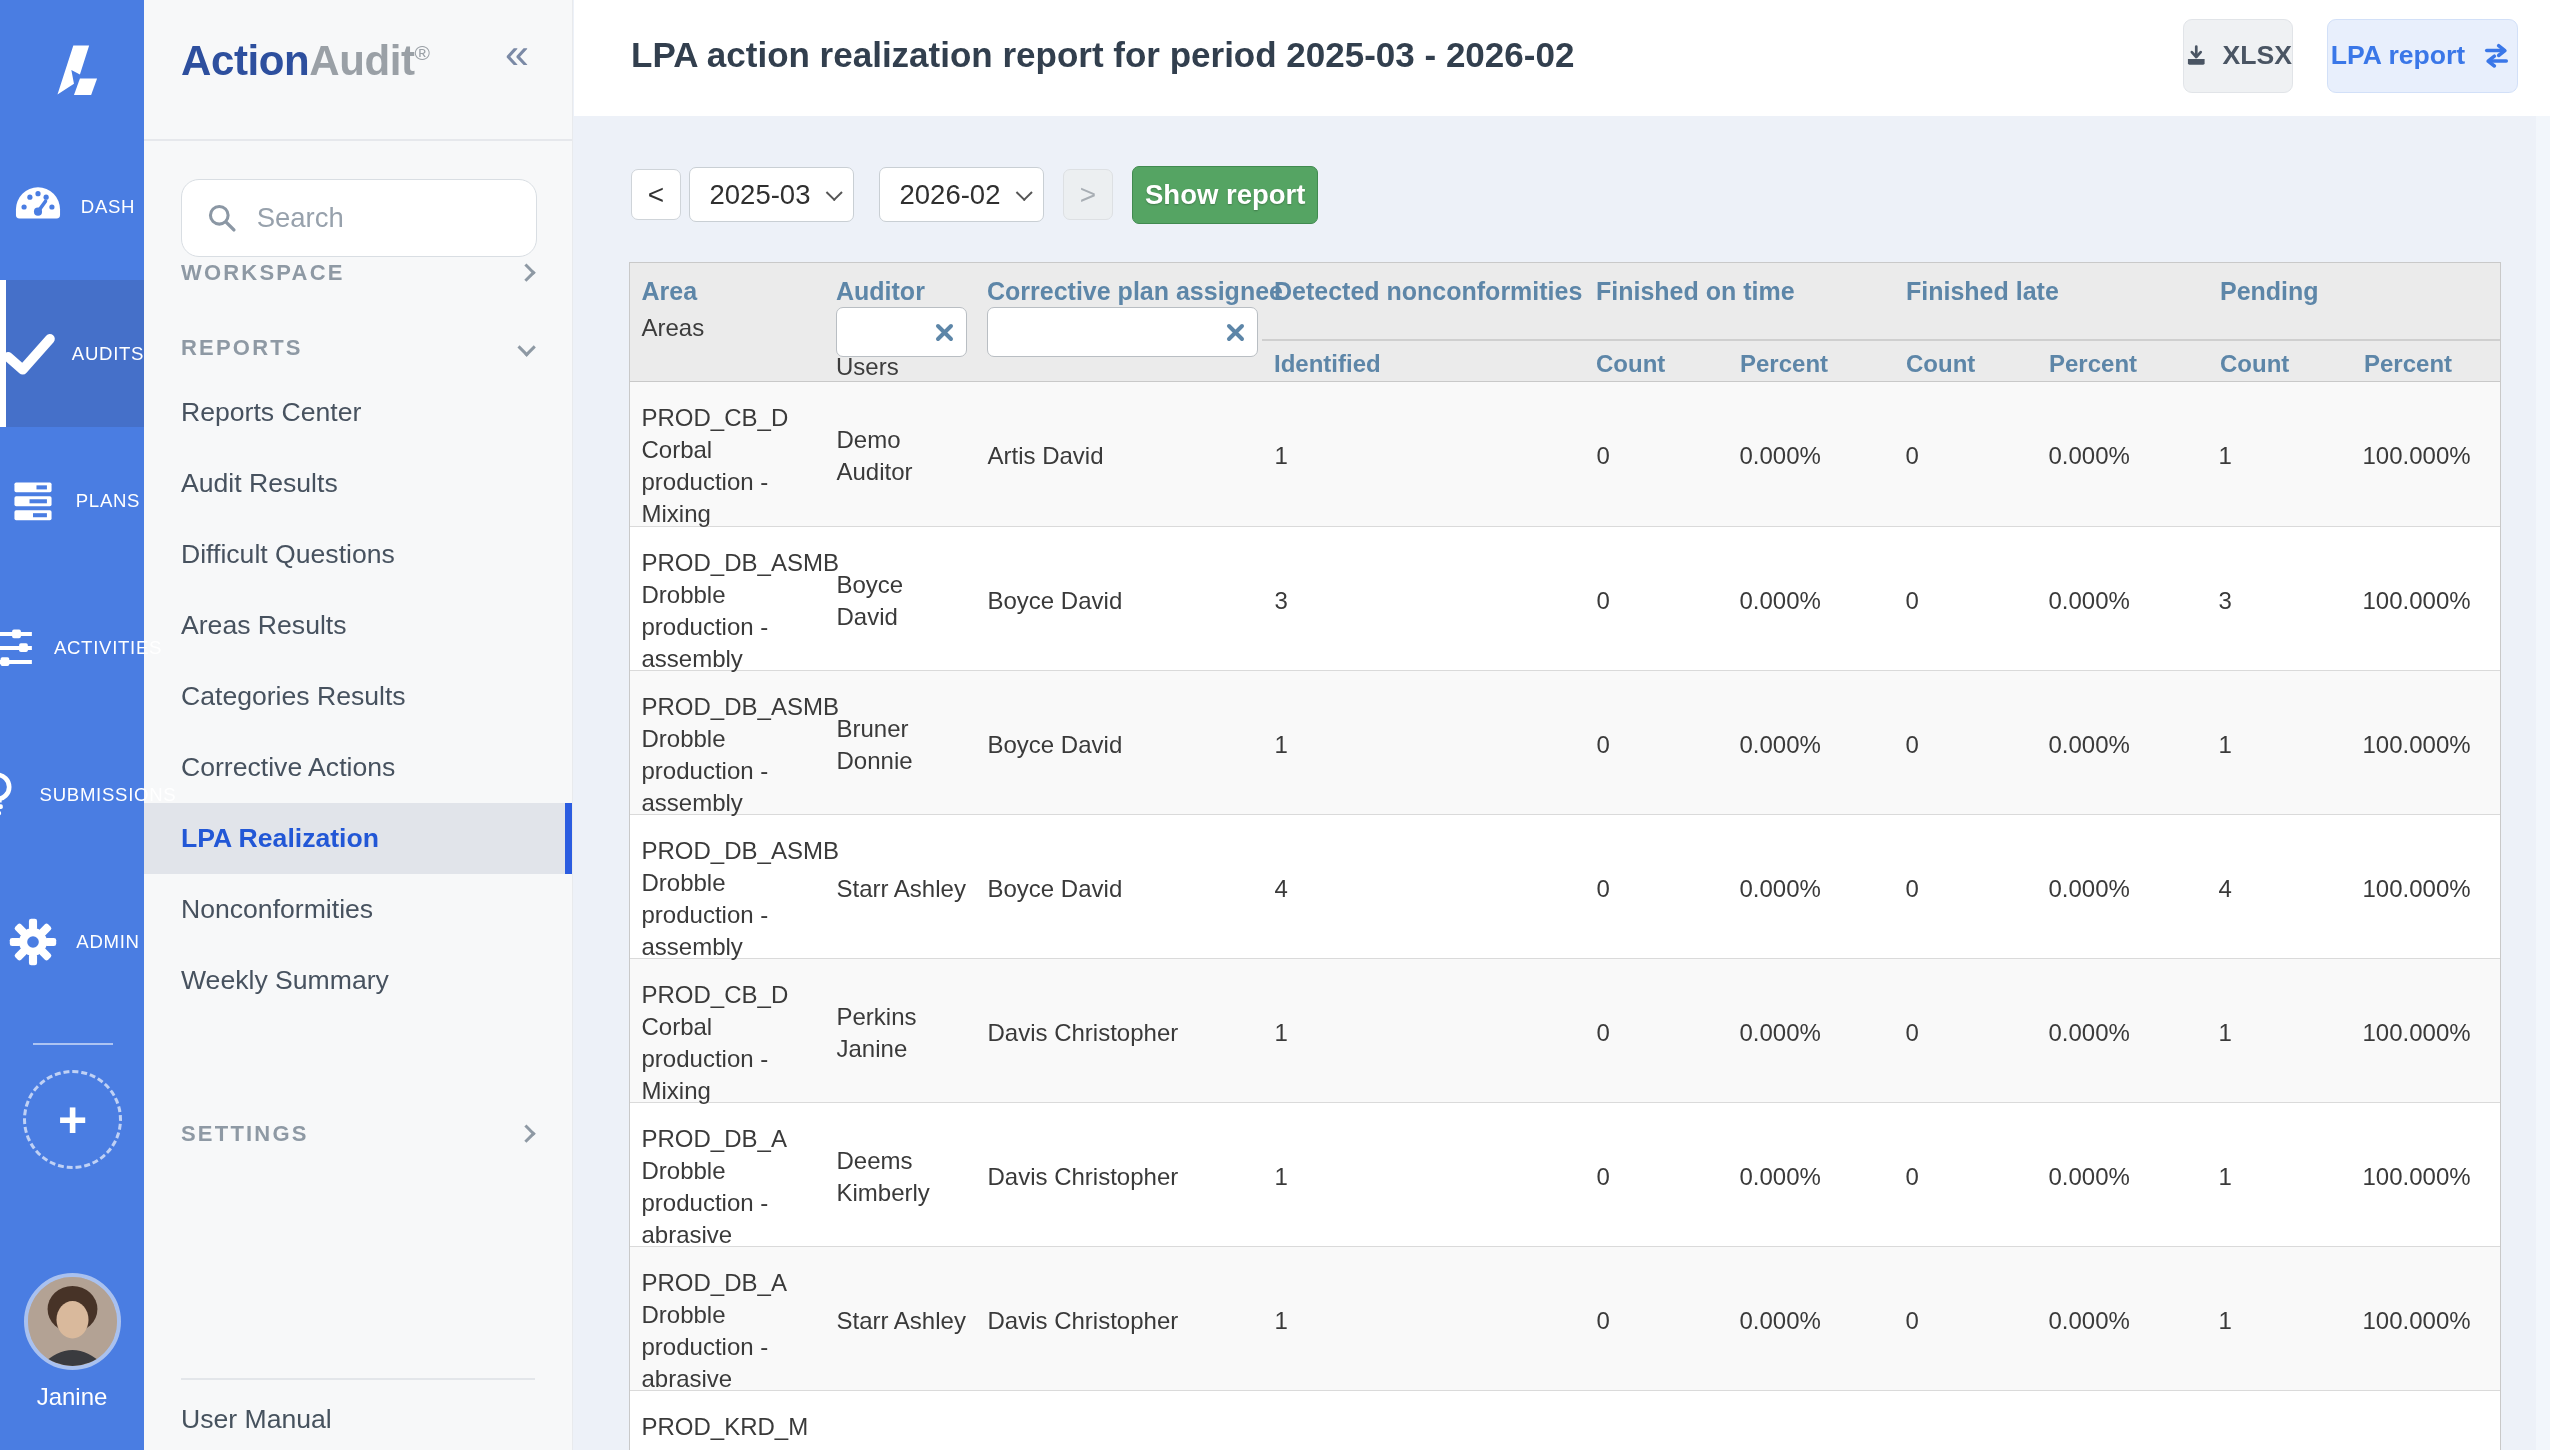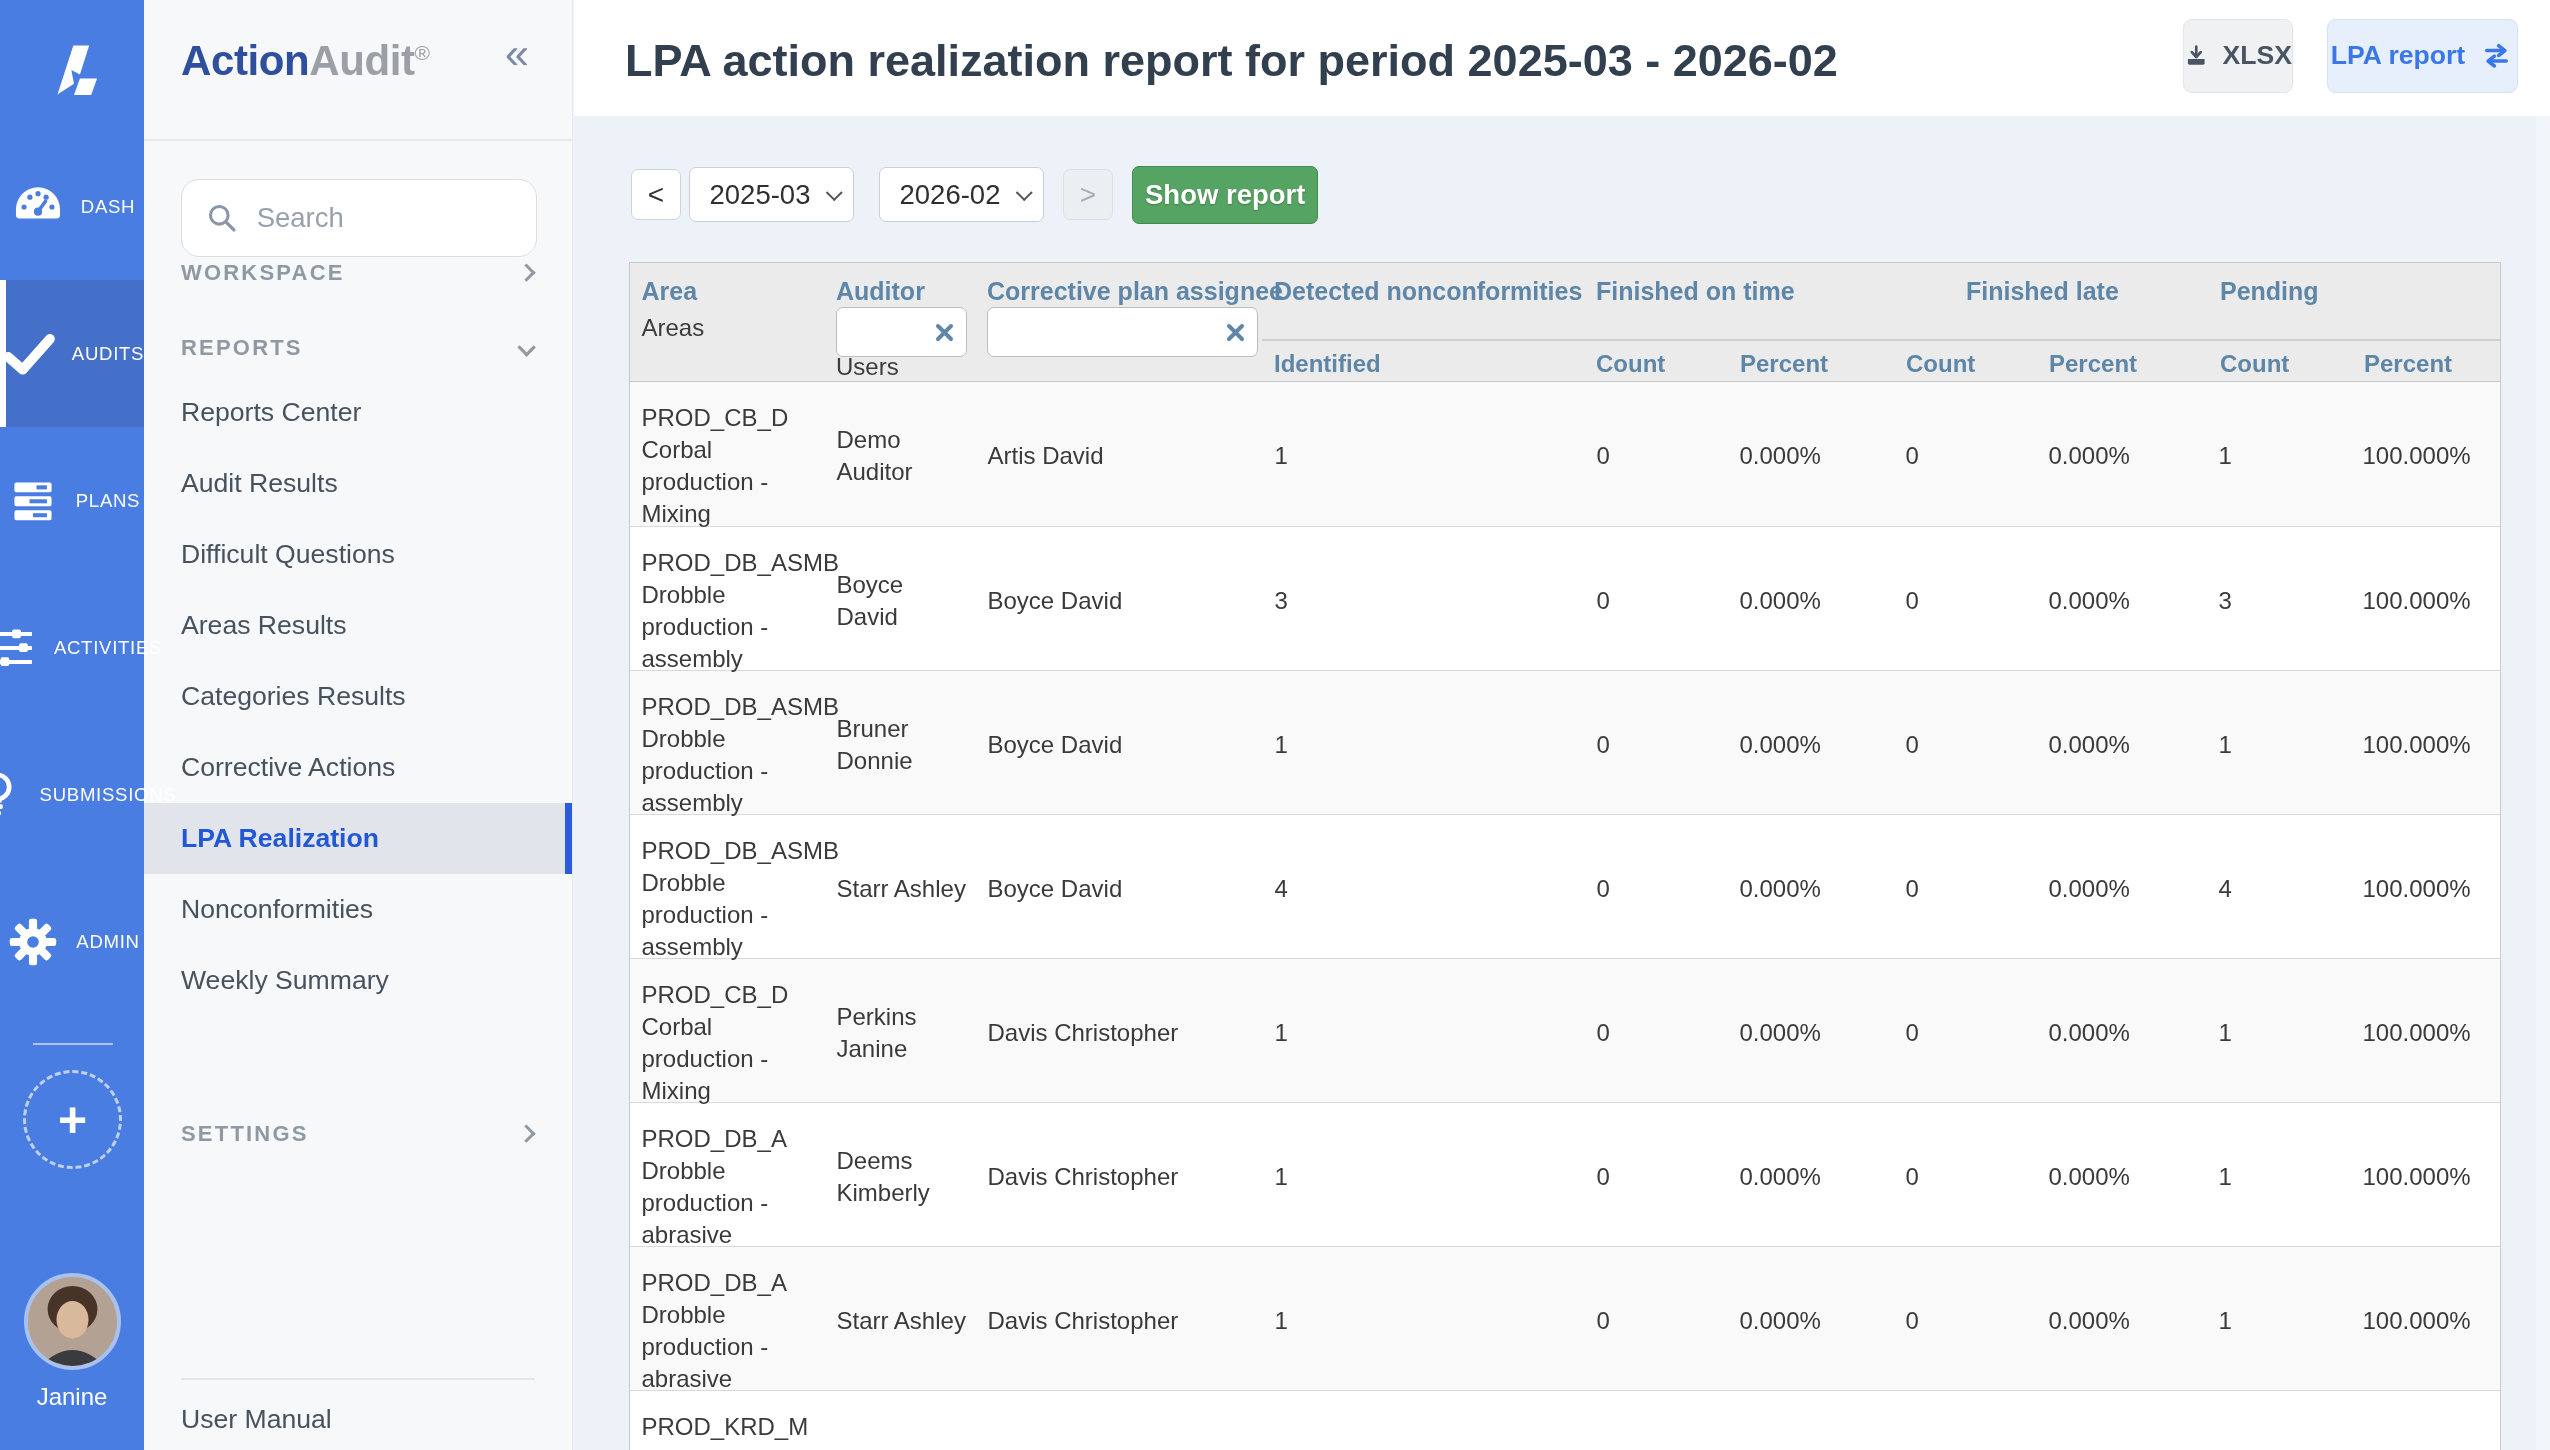--- a/index.html
+++ b/index.html
@@ -45,40 +45,40 @@
   .sb-menu { position:absolute; top:377px; left:0; right:0; }
   .sb-item { height:71px; display:flex; align-items:center; padding-left:37px; font-size:26.6px; color:#47525f; cursor:pointer; position:relative; }
   .sb-item.active { background:#e1e4ea; color:#2257d6; font-weight:bold; }
   .sb-item.active::after { content:""; position:absolute; right:0; top:0; bottom:0; width:7px; background:#2b5ce0; }
   .sb-hr-bottom { position:absolute; top:1378px; left:37px; width:354px; height:1.8px; background:#e3e6ea; }
   .sb-manual { position:absolute; top:1404px; left:37px; font-size:26.6px; color:#46525e; cursor:pointer; }
 
   
   #main { position:absolute; left:574px; top:0; right:0; height:100%; }
   .m-header { position:absolute; top:0; left:0; right:0; height:116px; background:#ffffff; }
-  .m-title { position:absolute; left:51px; top:35px; font-size:45px; font-weight:bold; color:#323f4e; }
+  .m-title { position:absolute; left:57px; top:35px; font-size:35px; font-weight:bold; color:#323f4e; }
   .btn { display:flex; align-items:center; justify-content:center; gap:14px; border-radius:8.9px; cursor:pointer; font-weight:bold; }
   .btn-xlsx { position:absolute; top:18.6px; right:257px; width:110px; height:74px; background:#eff1f3; border:1.8px solid #e1e4e8; color:#4a5563; font-size:26.6px; }
   .btn-xlsx svg { width:30px; height:30px; }
   .btn-lpa { position:absolute; top:18.6px; right:32px; width:191px; height:74px; background:#e8effc; border:1.8px solid #d2e0f8; color:#3a77e8; font-size:26.6px; }
   .btn-lpa svg { width:35px; height:35px; }
 
   .tb-prev { position:absolute; left:57px; top:169px; width:50px; height:51px; background:#fff; border:1.8px solid #cfd4d9; border-radius:7px; color:#333; font-size:28px; display:flex; align-items:center; justify-content:center; cursor:pointer; }
   .tb-next { position:absolute; left:489px; top:169px; width:50px; height:51px; background:#eceff1; border:1.8px solid #dde0e3; border-radius:7px; color:#a8aeb4; font-size:28px; display:flex; align-items:center; justify-content:center; cursor:pointer; }
   .tb-select { position:absolute; top:167px; width:165px; height:55px; background:#fff; border:1.8px solid #c9cfd4; border-radius:7px; display:flex; align-items:center; font-size:27.5px; color:#2f2f2f; padding-left:19.5px; cursor:pointer; }
   .tb-select .schev { position:absolute; right:16px; width:11.5px; height:11.5px; border-right:2.7px solid #555; border-bottom:2.7px solid #555; transform:rotate(45deg) translateY(-3.5px); }
   .tb-from { left:115px; } .tb-to { left:305px; }
   .tb-show { position:absolute; left:558px; top:166px; height:58px; padding:0 12px; background:#55a463; border:1.8px solid #418a50; border-radius:7px; color:#fff; font-size:27.5px; font-weight:bold; display:flex; align-items:center; cursor:pointer; text-shadow:0 0.9px 1.8px rgba(0,0,0,.25); }
 
   
   .m-table { position:absolute; left:55px; top:262px; width:1872px; border:1.8px solid #c9c9c9; background:#fff; }
   .t-head { position:relative; height:119px; background:#ebebeb; border-bottom:1.8px solid #c9c9c9; }
   .gh { position:absolute; top:14px; font-size:25px; font-weight:bold; color:#5d86a8; white-space:nowrap; }
   .gh-area{left:11.5px;} .gh-auditor{left:206px;} .gh-assignee{left:357px;} .gh-detected{left:644px;}
-  .gh-fot{left:966px;} .gh-fl{left:1336px;} .gh-pending{left:1590px;}
+  .gh-fot{left:966px;} .gh-fl{left:1276px;} .gh-pending{left:1590px;}
   .fl-label { position:absolute; font-size:24px; color:#3c3c3c; }
   .fl-areas { left:11.5px; top:51px; }
   .fl-users { left:206px; top:90px; }
   .t-filter { position:absolute; top:44px; height:50px; background:#fff; border:1.8px solid #b9bec3; border-radius:7px; display:flex; align-items:center; }
   .tf-auditor { left:206px; width:131px; }
   .tf-assignee { left:357px; width:271px; }
   .t-filter input { flex:1; min-width:0; height:100%; border:none; outline:none; background:transparent; font-size:25px; padding-left:10.6px; font-family:"Liberation Sans",sans-serif; }
   .t-filter svg { width:25px; height:25px; margin-right:8.9px; flex:none; cursor:pointer; }
   .sub-hr { position:absolute; left:632px; right:0; top:76px; height:1.8px; background:#cfcfcf; }
   .sh { position:absolute; top:87px; font-size:24px; font-weight:bold; color:#5d86a8; white-space:nowrap; }

